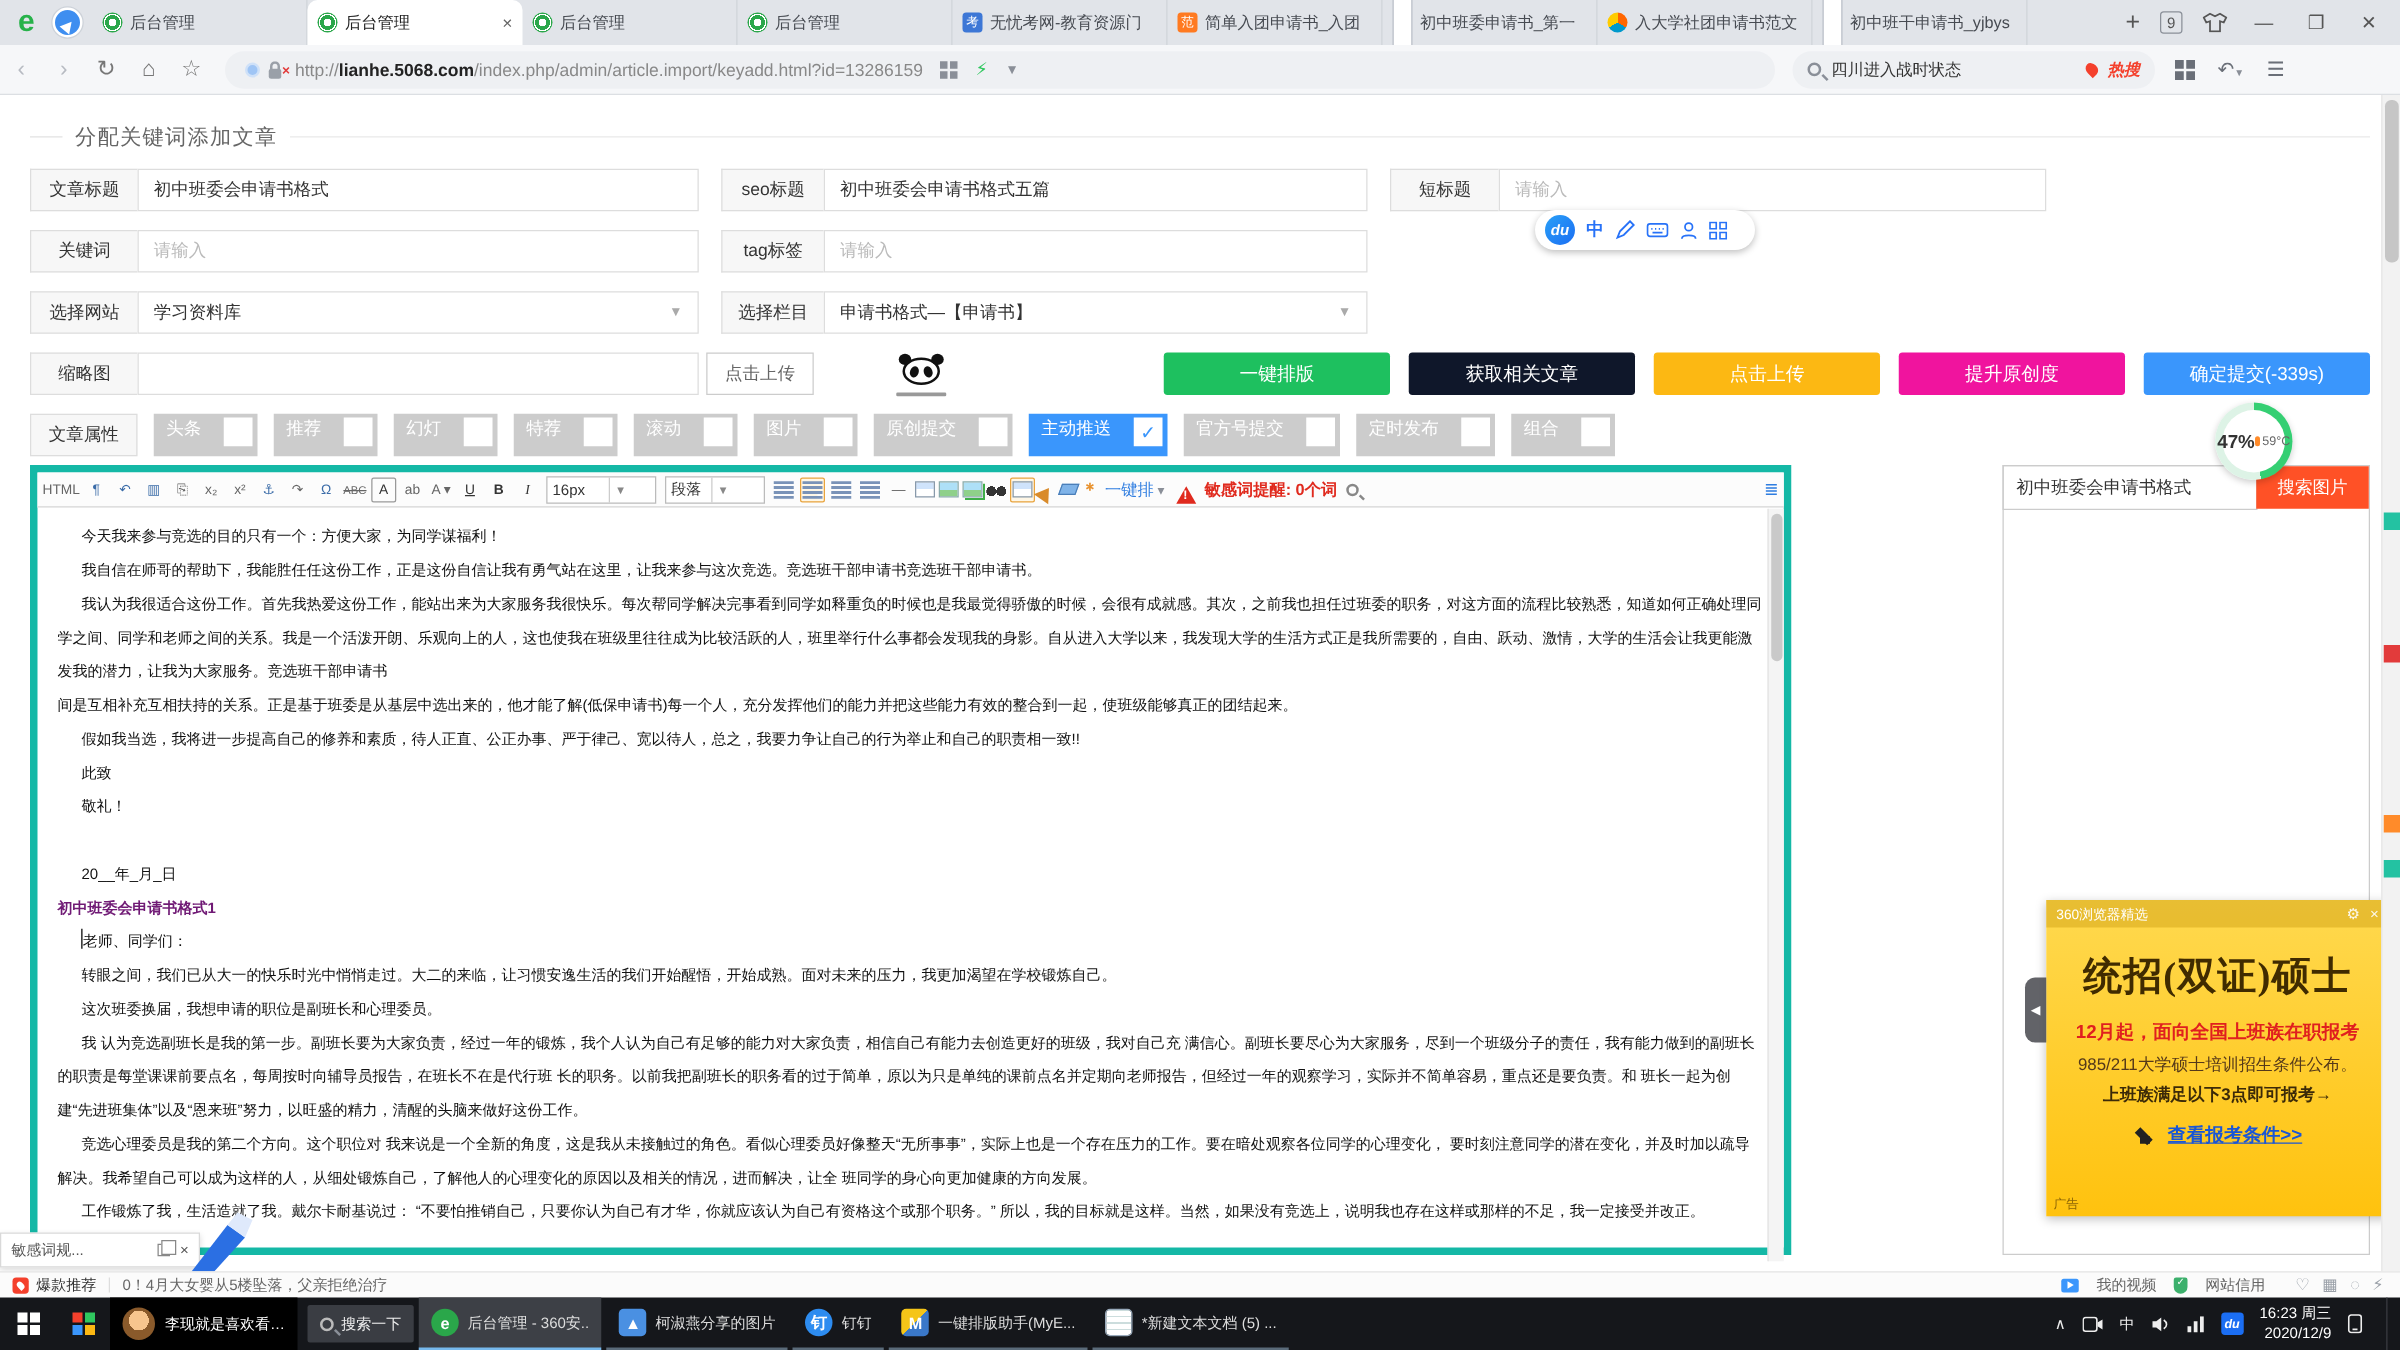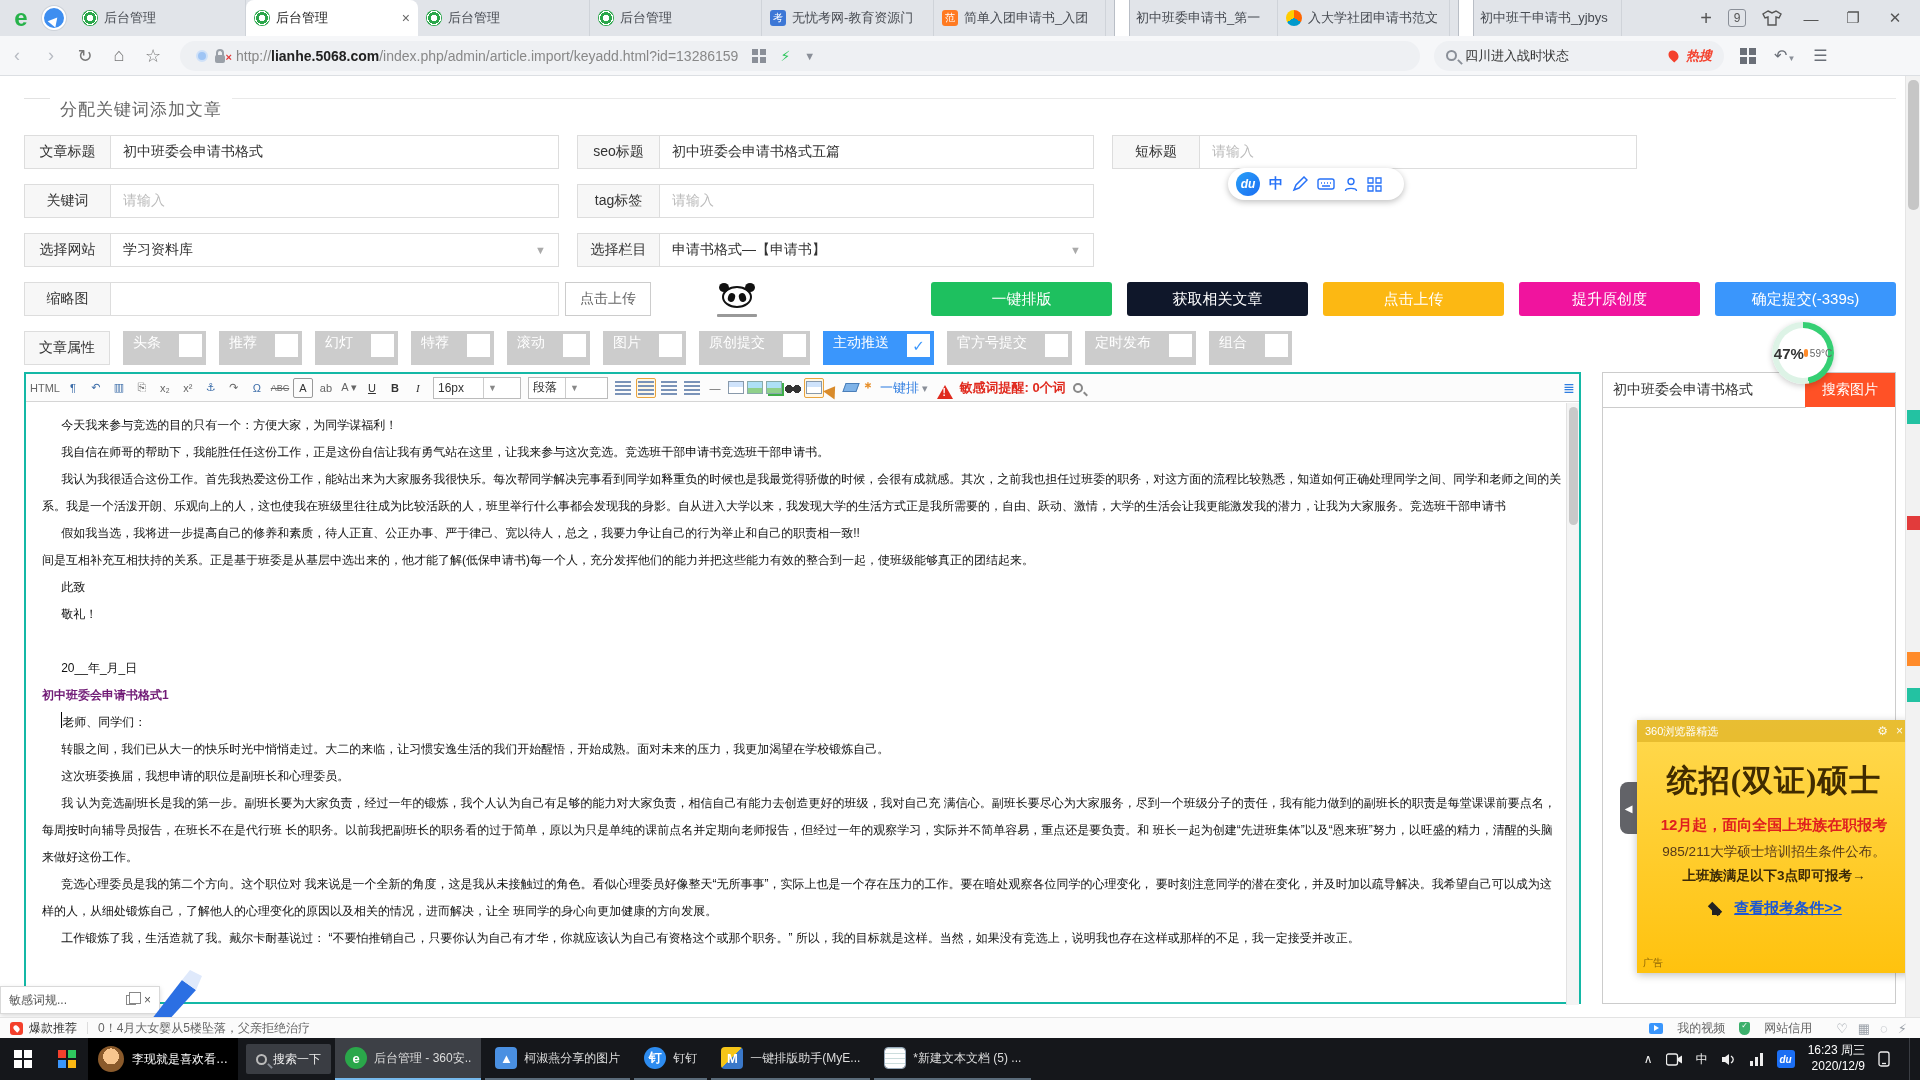--- a/index.html
+++ b/index.html
@@ -55,21 +55,21 @@
 .navtools{display:flex;align-items:center;gap:18px;margin-left:16px;color:#555}
 .grid4{width:16px;height:16px;background:
  linear-gradient(#6a6f78,#6a6f78) 0 0/7px 7px no-repeat,
  linear-gradient(#6a6f78,#6a6f78) 100% 0/7px 7px no-repeat,
  linear-gradient(#6a6f78,#6a6f78) 0 100%/7px 7px no-repeat,
  linear-gradient(#6a6f78,#6a6f78) 100% 100%/7px 7px no-repeat}
 .undo{font-size:16px;color:#6a6f78}
 .menu{font-size:16px;color:#6a6f78}
 
 .page{position:absolute;left:0;top:76px;width:1920px;height:941px;background:#fff;overflow:hidden}
-.legend{display:flex;margin:22px 24px 12px;height:22px}
+.legend{display:flex;align-items:center;margin:22px 24px 12px;height:22px}
 .legend .dash{width:26px;height:1px;background:#e2e2e2}
 .legend .txt{font-size:17px;color:#666;margin:0 10px;letter-spacing:1px}
 .legend .line{flex:1;height:1px;background:#e9e9e9}
 .frow{display:flex;margin:15px 24px 0;height:34px;align-items:stretch}
 .fgroup{display:flex}
 .flabel{width:86px;background:#f7f7f7;border:1px solid #ddd;border-right:none;display:flex;align-items:center;justify-content:center;font-size:14px;color:#333;white-space:nowrap}
 .finput{border:1px solid #ddd;background:#fff;display:flex;align-items:center;padding:0 12px;font-size:14px;color:#333;position:relative}
 .finput.ph{color:#bbb}
 .finput .sel-caret{position:absolute;right:12px;color:#aaa;font-size:11px}
 .gap{width:18px}
@@ -82,21 +82,21 @@
 .panda .p1{left:13px;transform:rotate(20deg)}.panda .p2{right:13px;transform:rotate(-20deg)}
 .panda .cap{position:absolute;left:2px;bottom:-3px;width:40px;height:3px;background:#999;border-radius:1px}
 .actions{display:flex;margin-left:auto;gap:15px}
 .abtn{width:181px;display:flex;align-items:center;justify-content:center;color:#fff;font-size:15px;border-radius:3px}
 .attr-label{width:86px;background:#f7f7f7;border:1px solid #ddd;display:flex;align-items:center;justify-content:center;font-size:14px;color:#333}
 .attr-item{display:flex;background:#ccc;margin-left:13px;padding:3px 4px 3px 10px;gap:18px}
 .attr-item .al{color:#fff;font-size:14px;white-space:nowrap}
 .attr-item .box{width:23px;height:23px;background:#fff;display:flex;align-items:center;justify-content:center;color:#3a96fc;font-size:15px;font-weight:bold}
 .attr-item.on{background:#3a96fc}
 
-.workspace{position:absolute;left:24px;top:296px;width:1557px;height:632px;border:2px solid #14b8a6}
+.workspace{position:absolute;left:24px;top:296px;width:1409px;height:632px;border:6px solid #14b8a6}
 .etoolbar{height:28px;background:#fcfcfc;border-bottom:1px solid #d5d5d5;display:flex;align-items:center;padding:0 4px;gap:3px;overflow:hidden}
 .ticon{min-width:20px;height:20px;display:flex;align-items:center;justify-content:center;font-size:11px;color:#3b6ca8;border-radius:2px}
 .ticon.gray{color:#666}
 .ticon.hl{border:1px solid #e8a33d;background:#fff7e6}
 .ticon.strike{text-decoration:line-through;font-size:9px}
 .ticon.bx{border:1px solid #999;color:#333;font-size:11px}
 .ticon.b{font-weight:bold;color:#333}.ticon.i{font-style:italic;color:#333;font-family:"Liberation Serif",serif}
 .ticon.u{text-decoration:underline;color:#333}
 .tsel{height:22px;border:1px solid #bbb;background:#fff;display:flex;align-items:center;font-size:12px;color:#333;padding:0 4px;gap:8px;margin:0 2px}
 .tsel .c{color:#888;font-size:9px;border-left:1px solid #ccc;padding-left:4px;height:100%;display:flex;align-items:center}
@@ -457,22 +457,22 @@
           <span class="onekey">一键排<span class="caret"> ▾</span></span>
           <span class="warn"></span>
           <span class="sens">敏感词提醒: 0个词</span>
           <span class="mag2"></span>
           <span class="expand">≣</span>
         </div>
       <div class="econtent" id="econtent">
           <div class="p">今天我来参与竞选的目的只有一个：方便大家，为同学谋福利！</div>
           <div class="p">我自信在师哥的帮助下，我能胜任任这份工作，正是这份自信让我有勇气站在这里，让我来参与这次竞选。竞选班干部申请书竞选班干部申请书。</div>
           <div class="p">我认为我很适合这份工作。首先我热爱这份工作，能站出来为大家服务我很快乐。每次帮同学解决完事看到同学如释重负的时候也是我最觉得骄傲的时候，会很有成就感。其次，之前我也担任过班委的职务，对这方面的流程比较熟悉，知道如何正确处理同学之间、同学和老师之间的关系。我是一个活泼开朗、乐观向上的人，这也使我在班级里往往成为比较活跃的人，班里举行什么事都会发现我的身影。自从进入大学以来，我发现大学的生活方式正是我所需要的，自由、跃动、激情，大学的生活会让我更能激发我的潜力，让我为大家服务。竞选班干部申请书</div>
+          <div class="p noind">间是互相补充互相扶持的关系。正是基于班委是从基层中选出来的，他才能了解(低保申请书)每一个人，充分发挥他们的能力并把这些能力有效的整合到一起，使班级能够真正的团结起来。</div>
           <div class="p">假如我当选，我将进一步提高自己的修养和素质，待人正直、公正办事、严于律己、宽以待人，总之，我要力争让自己的行为举止和自己的职责相一致!!</div>
-          <div class="p noind">间是互相补充互相扶持的关系。正是基于班委是从基层中选出来的，他才能了解(低保申请书)每一个人，充分发挥他们的能力并把这些能力有效的整合到一起，使班级能够真正的团结起来。</div>
           <div class="p">此致</div>
           <div class="p">敬礼！</div>
           <div class="p">&nbsp;</div>
           <div class="p">20__年_月_日</div>
           <div class="p hblue">初中班委会申请书格式1</div>
           <div class="p"><span class="cursorbar"></span>老师、同学们：</div>
           <div class="p">转眼之间，我们已从大一的快乐时光中悄悄走过。大二的来临，让习惯安逸生活的我们开始醒悟，开始成熟。面对未来的压力，我更加渴望在学校锻炼自己。</div>
           <div class="p">这次班委换届，我想申请的职位是副班长和心理委员。</div>
           <div class="p">我 认为竞选副班长是我的第一步。副班长要为大家负责，经过一年的锻炼，我个人认为自己有足够的能力对大家负责，相信自己有能力去创造更好的班级，我对自己充 满信心。副班长要尽心为大家服务，尽到一个班级分子的责任，我有能力做到的副班长的职责是每堂课课前要点名，每周按时向辅导员报告，在班长不在是代行班 长的职务。以前我把副班长的职务看的过于简单，原以为只是单纯的课前点名并定期向老师报告，但经过一年的观察学习，实际并不简单容易，重点还是要负责。和 班长一起为创建“先进班集体”以及“恩来班”努力，以旺盛的精力，清醒的头脑来做好这份工作。</div>
           <div class="p">竞选心理委员是我的第二个方向。这个职位对 我来说是一个全新的角度，这是我从未接触过的角色。看似心理委员好像整天“无所事事”，实际上也是一个存在压力的工作。要在暗处观察各位同学的心理变化， 要时刻注意同学的潜在变化，并及时加以疏导解决。我希望自己可以成为这样的人，从细处锻炼自己，了解他人的心理变化的原因以及相关的情况，进而解决，让全 班同学的身心向更加健康的方向发展。</div>

